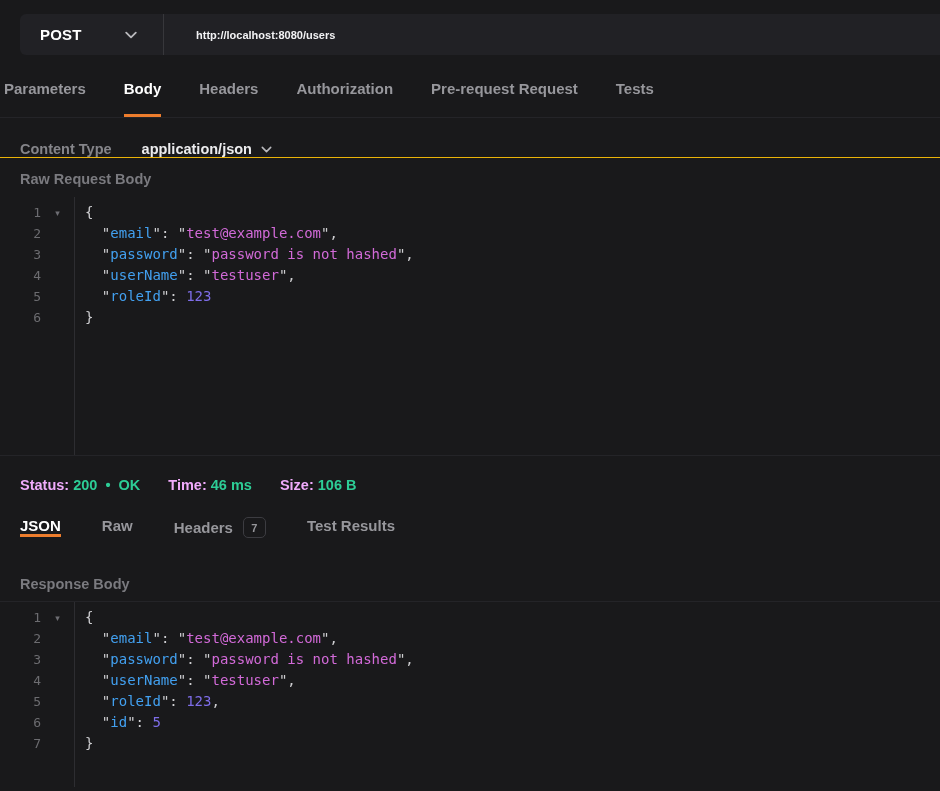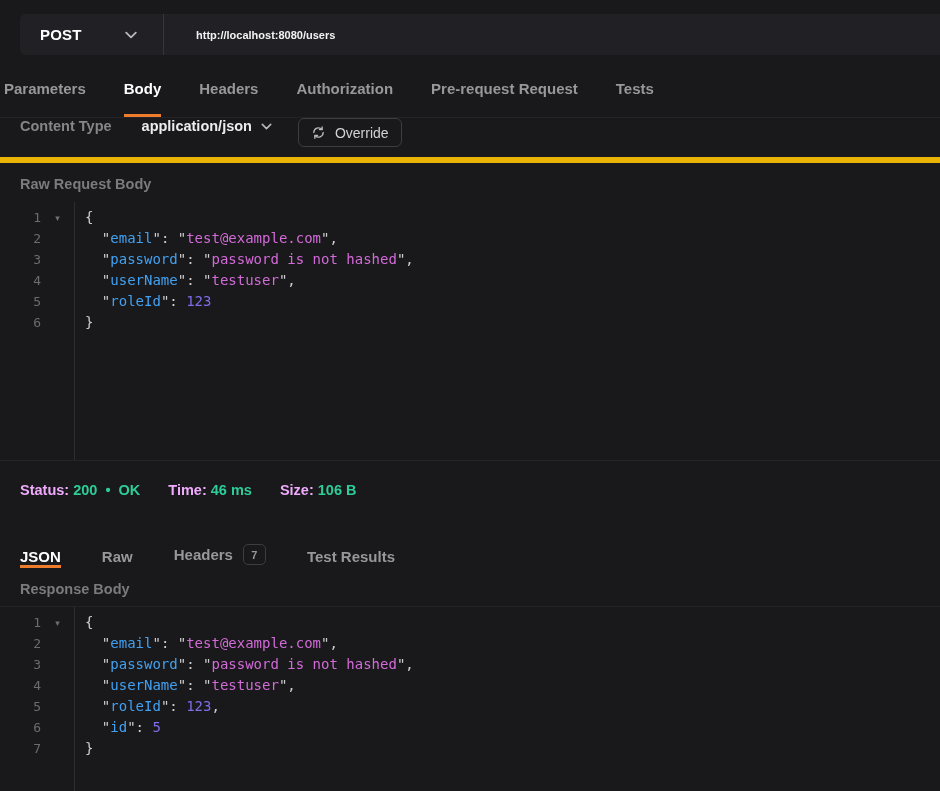--- a/index.html
+++ b/index.html
@@ -35,22 +35,22 @@
   }
   .tab{
     display:flex;align-items:center;gap:10px;
     font-size:15px;font-weight:600;color:#97979c;
     border-bottom:3px solid transparent;box-sizing:border-box;
     padding-top:8px;cursor:pointer;white-space:nowrap;
   }
   .tab.active{color:#ffffff;font-weight:700;border-bottom-color:var(--accent_orange,#ed7d2d);}
   
   .ct-row{
-    height:39px;border-bottom:6px solid #eab308;
-    display:flex;align-items:flex-start;padding-left:20px;
+    height:39px;border-bottom:1px solid #eab308;
+    display:flex;align-items:flex-end;padding-left:20px;
   }
   .ct-label{color:#85858a;font-size:14.5px;font-weight:600;}
   .ct-value{
     margin-left:30px;display:flex;align-items:center;gap:9px;
     color:#ececee;font-size:14.5px;font-weight:600;cursor:pointer;
   }
   .override-btn{
     margin-left:26px;height:29px;box-sizing:border-box;
     border:1px solid #3d3d42;border-radius:6px;background:transparent;
     display:flex;align-items:center;gap:9px;padding:0 12px;
@@ -86,21 +86,21 @@
   
   .status-row{
     height:57px;display:flex;align-items:center;padding-left:20px;
     font-size:14.5px;font-weight:600;white-space:pre;
   }
   .status-row .lbl{color:#f0abfc;text-align:right;}
   .status-row .val{color:var(--status_green,#2dcd96);}
   .status-gap{width:28px;flex:none;}
   
   .resp-tabs{
-    height:50px;display:flex;gap:41px;padding-left:20px;align-items:flex-end;
+    height:50px;display:flex;gap:41px;padding-left:20px;align-items:flex-start;
   }
   .resp-tabs .tab{padding-top:4px;}
   .badge{
     min-width:11px;height:19px;padding:0 5px;
     border:1px solid #3c3c41;border-radius:5px;
     color:#96969b;font-size:11px;font-weight:600;
     display:flex;align-items:center;justify-content:center;
   }
 </style>
 </head>
@@ -131,31 +131,20 @@
 <div class="ct-row">
   <span class="ct-label">Content Type</span>
   <span class="ct-value">
     <span>application/json</span>
     <span class="chev">
       <svg width="11" height="7" viewBox="0 0 12 8">
           <polyline points="1.2,1.6 6,6.4 10.8,1.6" fill="none" stroke="currentColor" stroke-width="1.8" stroke-linecap="round" stroke-linejoin="round"></polyline>
         </svg>
     </span>
   </span>
-  <button class="override-btn">
-    <span class="chev">
-      <svg width="15" height="15" viewBox="0 0 16 16" fill="none" stroke="currentColor" stroke-width="1.4" stroke-linecap="round" stroke-linejoin="round">
-        <path d="M3 8a5 5 0 0 1 8.6-3.4"></path>
-        <polyline points="11.9,1.9 11.9,4.8 9,4.8"></polyline>
-        <path d="M13 8a5 5 0 0 1-8.6 3.4"></path>
-        <polyline points="4.1,14.1 4.1,11.2 7,11.2"></polyline>
-      </svg>
-    </span>
-    <span>Override</span>
-  </button>
 </div>
 
 <div class="section-heading">Raw Request Body</div>
 <div class="editor req">
     <div class="gutter-col">
       <div class="gutter-row">
         <span class="ln">1</span>
         <span class="fold">▾</span>
       </div>
       <div class="gutter-row">

